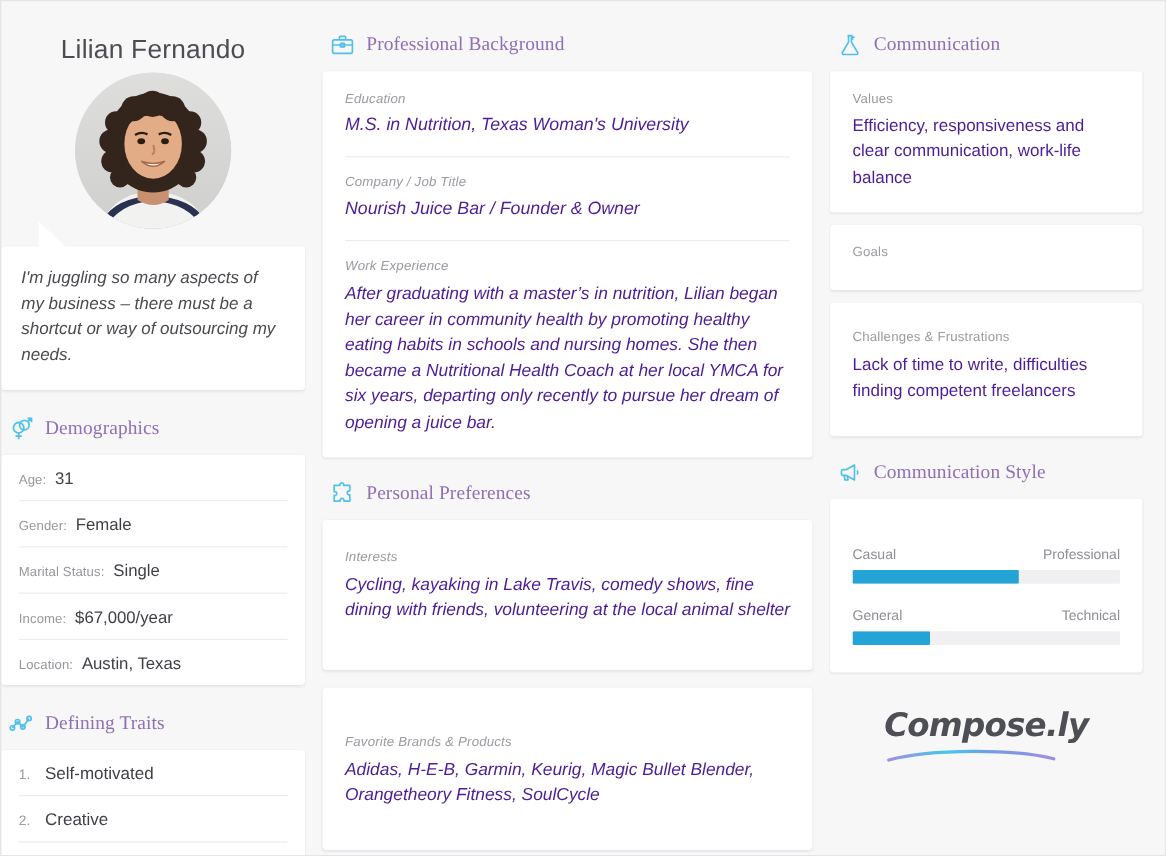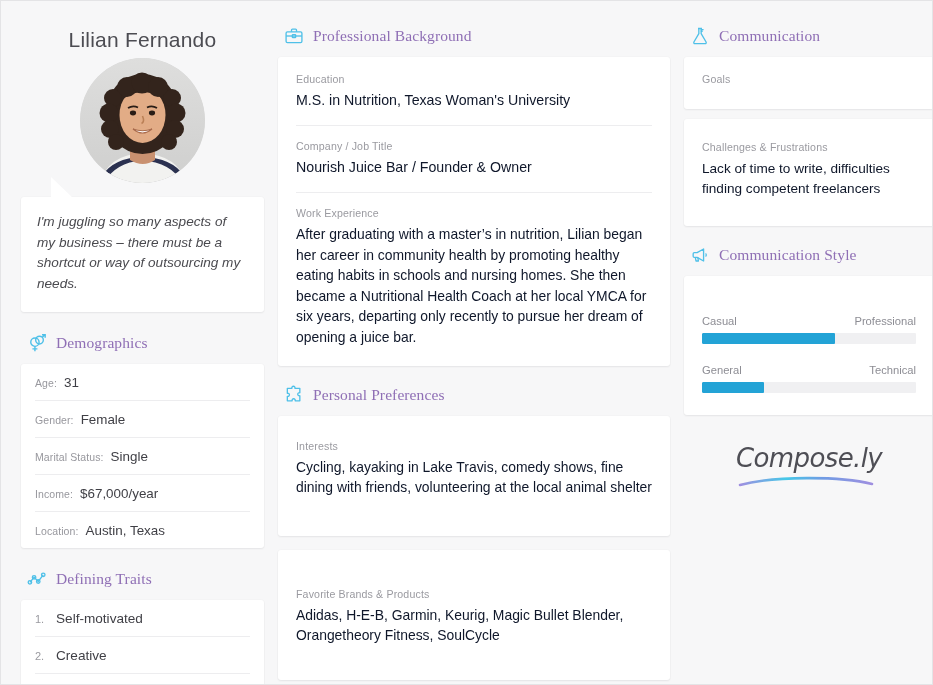--- a/index.html
+++ b/index.html
@@ -10,21 +10,21 @@
     background: #ffffff;
     font-family: "Liberation Sans", sans-serif;
   }
 
   .page {
     position: relative;
     width: 933px;
     height: 685px;
     background: #f7f7f8;
     border: 1px solid #e4e4e6;
-    padding: 14px 12px 12px 20px;
+    padding: 14px 12px 12px 0;
     display: flex;
     gap: 14px;
     overflow: hidden;
   }
 
   .col-left   { width: 243px; flex: none; }
   .col-mid    { width: 392px; flex: none; }
   .col-right  { width: 250px; flex: none; }
 
   
@@ -122,32 +122,32 @@
     gap: 8px;
     padding: 11px 0 10px 0;
     border-bottom: 1px solid #ededef;
   }
   .trait:last-child { border-bottom: none; }
   .trait-num { font-size: 11px; color: #9a9aa0; width: 13px; }
   .trait-text { font-size: 13.6px; color: #3f3f45; }
 
   
   .fields { padding: 2px 18px 4px 18px; }
-  .field { padding: 14px 0 14px 0; border-bottom: 1px solid #ededef; }
+  .field { padding: 14px 0 14px 0; border-bottom: 1px solid #ededef; font-style: italic; }
   .field:last-child { border-bottom: none; }
   .field-label {
     font-size: 10.6px;
     color: #9a9aa0;
     letter-spacing: .15px;
     margin-bottom: 5px;
   }
   .field-value {
     font-size: 14.2px;
     line-height: 1.48;
-    color: #0f172a;
+    color: #4c1d95;
   }
   .field-value.small { font-size: 13.9px; }
 
   .card-pad-lg { padding: 10px 18px 12px 18px; min-height: 120px; }
   .card-pad-lg .field { border-bottom: none; padding: 14px 0 6px 0; }
 
   
   .psy-card { padding: 16px 18px 18px 18px; margin-bottom: 10px; }
   .psy-card .field-label { margin-bottom: 6px; }
   .psy-card .field-value { font-size: 13.6px; line-height: 1.5; }
@@ -174,21 +174,21 @@
 
   
   .logo-wrap {
     margin-top: 28px;
     display: flex;
     justify-content: center;
   }
   .logo-text {
     font-family: "DejaVu Sans", sans-serif;
     font-style: italic;
-    font-weight: normal;
+    font-weight: bold;
     font-size: 26px;
     color: #4e4e55;
     letter-spacing: -.6px;
     position: relative;
     padding-bottom: 6px;
   }
   .logo-swoosh { display:block; margin-top: -4px; }
 </style>
 </head>
 <body>
@@ -387,20 +387,24 @@
     <div class="section-head" style="margin-top:10px">
       <svg class="sh-icon" viewBox="0 0 24 24">
         <g fill="none" stroke="#4fc0e8" stroke-width="1.6" stroke-linejoin="round">
           <path d="M9.6 3h4.8M10.6 3v6.2L4.7 19.2c-.5.9.1 1.9 1.1 1.9h12.4c1 0 1.6-1 1.1-1.9L13.4 9.2V3"></path>
           <path d="M13 4.4h3.3M13 6.3h2.2"></path>
         </g>
       </svg>
       <span class="sh-label">Communication</span>
     </div>
 
+    <div class="card psy-card">
+      <div class="field-label">Values</div>
+      <div class="field-value">Efficiency, responsiveness and clear communication, work-life balance</div>
+    </div>
 
     <div class="card psy-card">
       <div class="field-label">Goals</div>
     </div>
 
     <div class="card psy-card tall">
       <div class="field-label">Challenges &amp; Frustrations</div>
       <div class="field-value">Lack of time to write, difficulties finding competent freelancers</div>
     </div>
 

